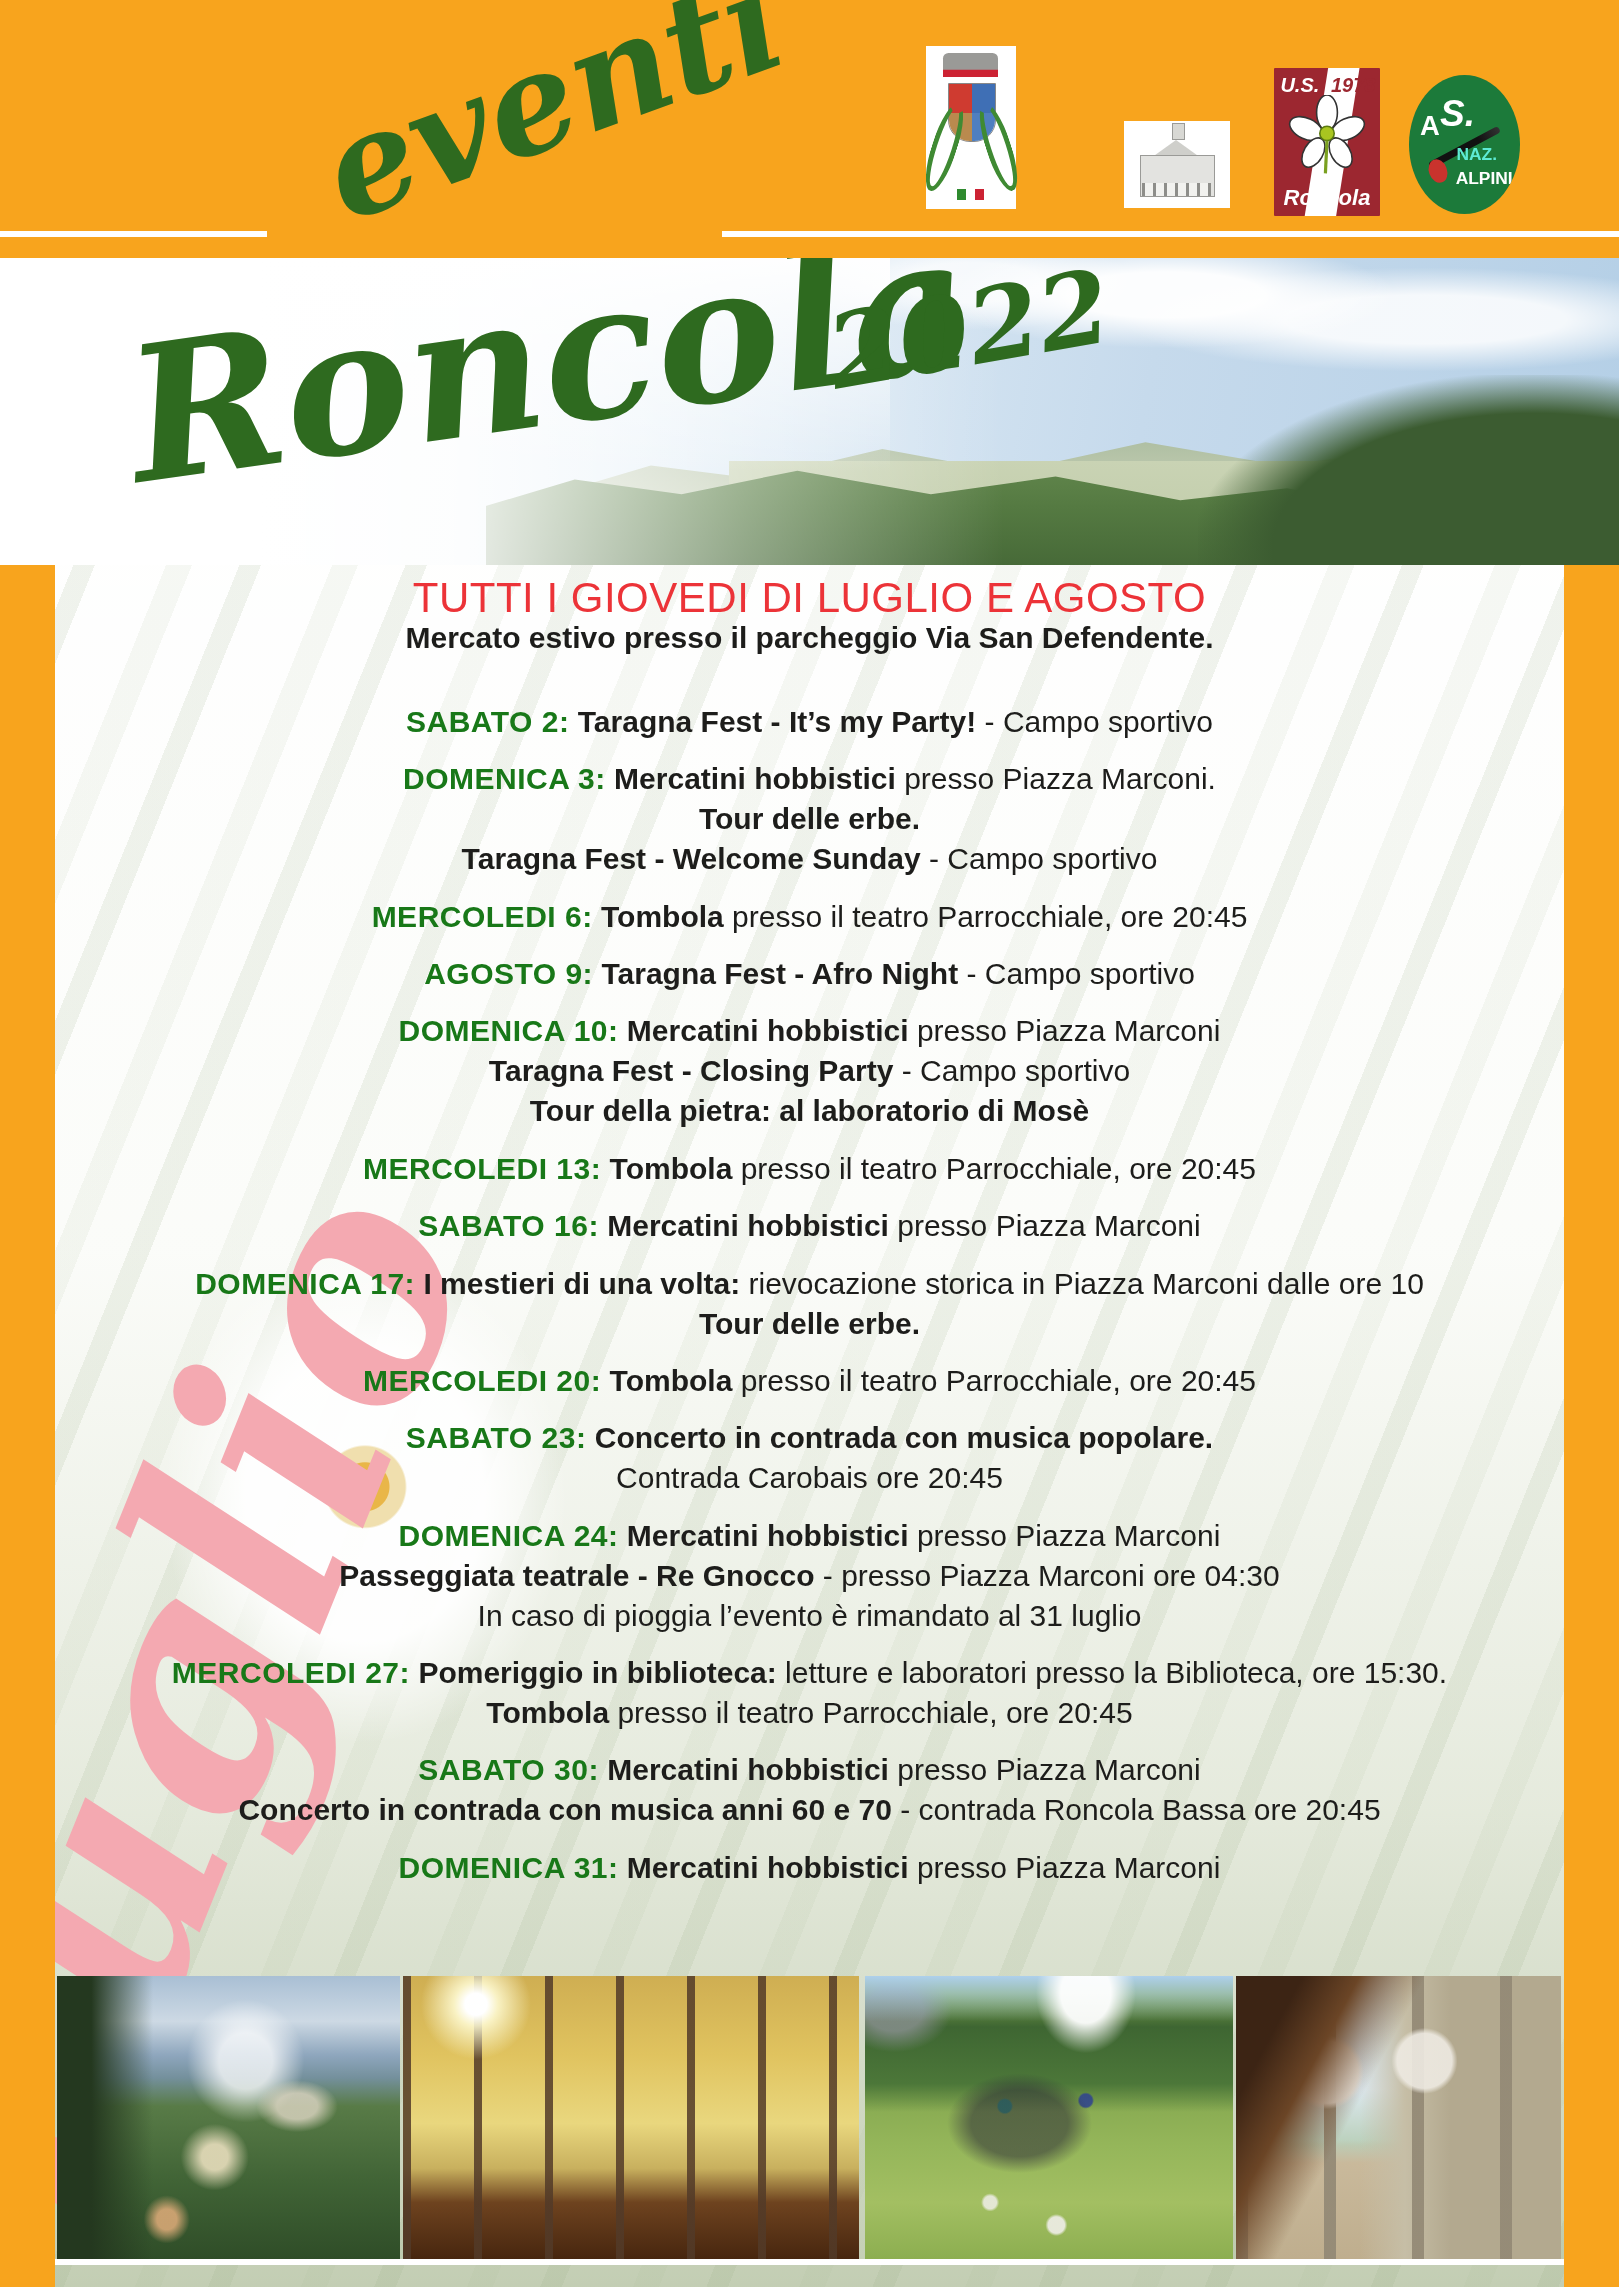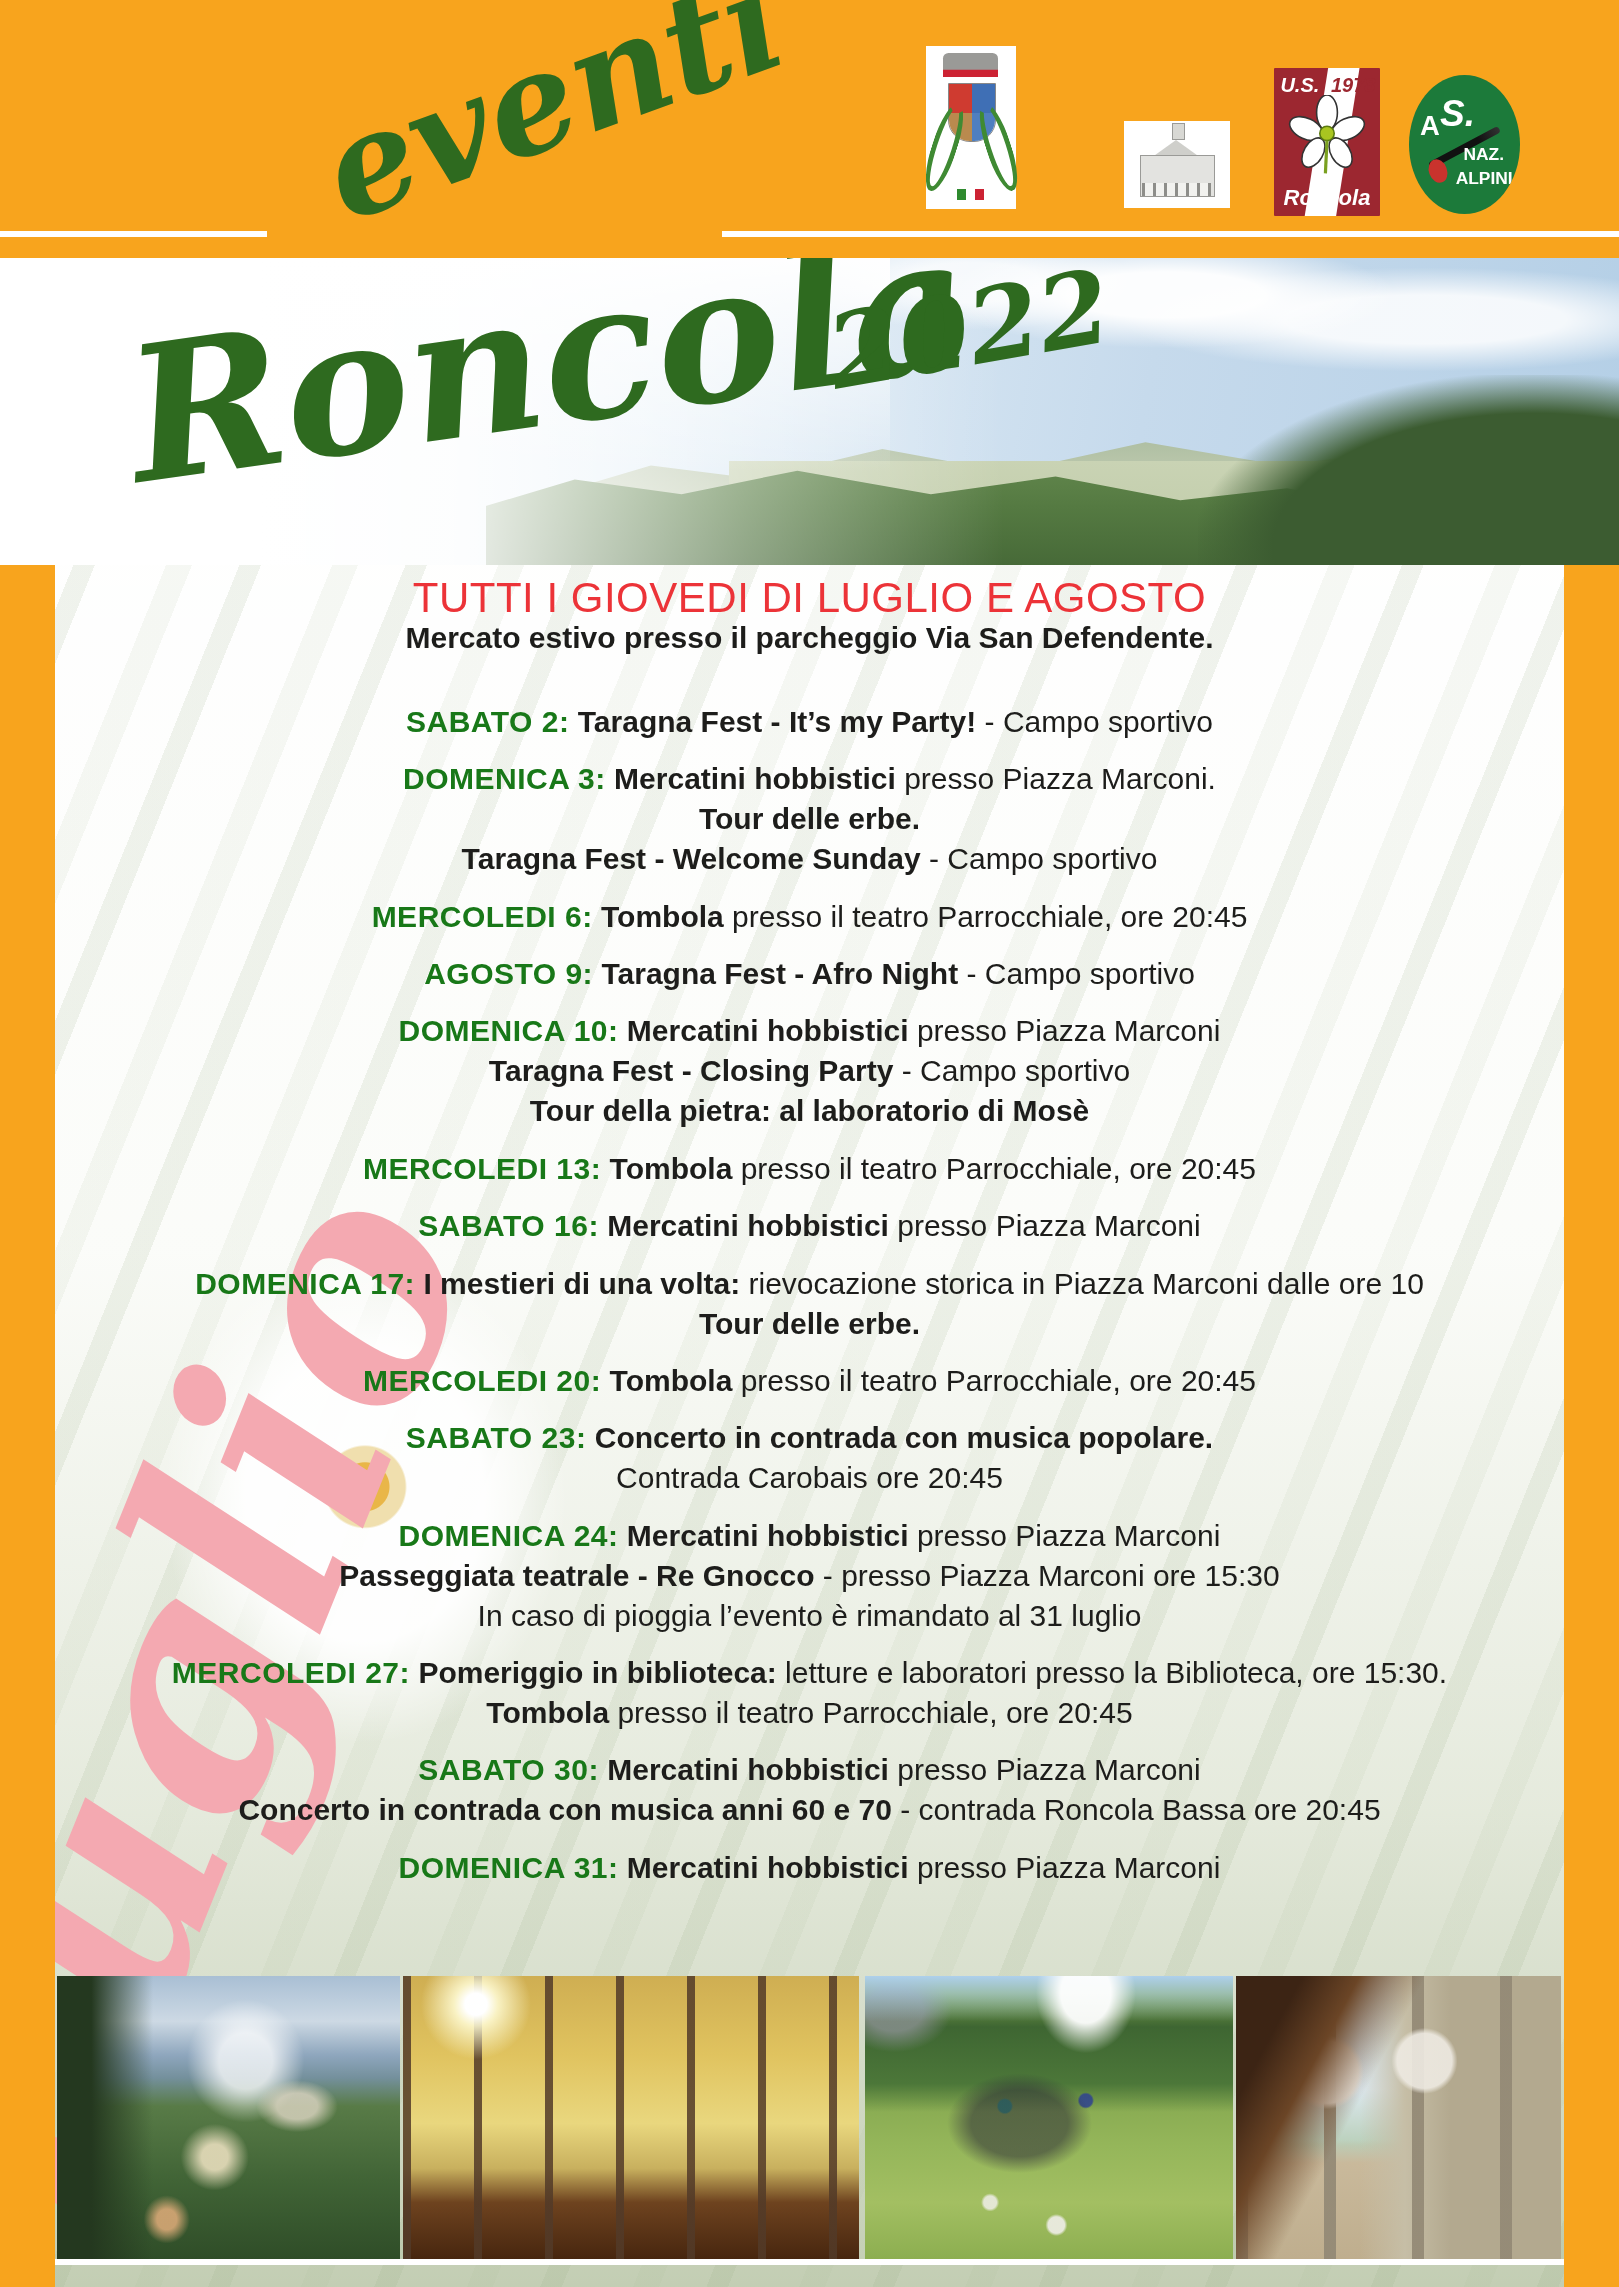--- a/index.html
+++ b/index.html
@@ -41,21 +41,21 @@
   .us-band{ position:absolute; left:42px; top:-18.3px; width:31px; height:192px; background:#fff; transform:rotate(9deg); }
   .us-flower{ position:absolute; left:12.8px; top:27.4px; width:80px; height:80px; }
   .us-top-left{ position:absolute; left:6.4px; top:5.5px; color:#fff; font-weight:bold; font-style:italic; font-size:20px; }
   .us-top-right{ position:absolute; right:4.6px; top:5.5px; color:#9C2730; font-weight:bold; font-style:italic; font-size:20px; }
   .us-bottom{ position:absolute; left:0; right:0; bottom:5.5px; text-align:center; color:#fff; font-weight:bold; font-style:italic; font-size:22px; }
   .logo-ana{ left:1409px; top:75px; width:111px; height:139px; background:#1C7A3A; border-radius:50%; overflow:hidden; }
   .ana-a{ position:absolute; left:11px; top:35px; color:#fff; font-weight:bold; font-size:27.4px; }
   .ana-s{ position:absolute; left:31px; top:18.3px; color:#fff; font-weight:bold; font-size:37px; font-style:italic; }
   .ana-quill{ position:absolute; left:16.4px; top:69px; width:79px; height:7.3px; background:linear-gradient(90deg,#111 0 70%,#333 100%); transform:rotate(-28deg); border-radius:3.7px; }
   .ana-dot{ position:absolute; left:20px; top:84px; width:18.3px; height:24px; background:#c9332d; border-radius:50%; transform:rotate(-20deg); }
-  .ana-naz{ position:absolute; right:16px; top:69px; color:#ffffff; font-weight:bold; font-size:17.4px; }
+  .ana-naz{ position:absolute; right:23px; top:69px; color:#5eead4; font-weight:bold; font-size:17.4px; }
   .ana-alpini{ position:absolute; right:7.3px; top:93px; color:#fff; font-weight:bold; font-size:17.4px; }
 
   
   .hero{ position:absolute; left:0; top:258px; width:1619px; height:307px; overflow:hidden;
     background:linear-gradient(100deg,#f3f7f9 0%,#e2eef7 40%,#c6daec 70%,#b4cfe6 100%); }
   .hero-clouds{ position:absolute; inset:0;
     background:
       radial-gradient(ellipse at 72% 12%, rgba(255,255,255,.95) 0 6%, rgba(255,255,255,0) 14%),
       radial-gradient(ellipse at 88% 20%, rgba(255,255,255,.85) 0 7%, rgba(255,255,255,0) 15%),
       radial-gradient(ellipse at 60% 8%, rgba(255,255,255,.8) 0 5%, rgba(255,255,255,0) 12%); }
@@ -236,21 +236,21 @@
         <div class="ev-line"><span class="seg-b">Taragna Fest - Closing Party</span><span class="seg-r"> - Campo sportivo</span></div>
         <div class="ev-line"><span class="seg-b">Tour della pietra: al laboratorio di Mosè</span></div>
         <div class="ev-line gap-g"><span class="seg-date">MERCOLEDI 13:</span><span class="seg-b"> Tombola</span><span class="seg-r"> presso il teatro Parrocchiale, ore 20:45</span></div>
         <div class="ev-line gap-g"><span class="seg-date">SABATO 16:</span><span class="seg-b"> Mercatini hobbistici</span><span class="seg-r"> presso Piazza Marconi</span></div>
         <div class="ev-line gap-g"><span class="seg-date">DOMENICA 17:</span><span class="seg-b"> I mestieri di una volta:</span><span class="seg-r"> rievocazione storica in Piazza Marconi dalle ore 10</span></div>
         <div class="ev-line"><span class="seg-b">Tour delle erbe.</span></div>
         <div class="ev-line gap-g"><span class="seg-date">MERCOLEDI 20:</span><span class="seg-b"> Tombola</span><span class="seg-r"> presso il teatro Parrocchiale, ore 20:45</span></div>
         <div class="ev-line gap-g"><span class="seg-date">SABATO 23:</span><span class="seg-b"> Concerto in contrada con musica popolare.</span></div>
         <div class="ev-line"><span class="seg-r">Contrada Carobais ore 20:45</span></div>
         <div class="ev-line gap-g"><span class="seg-date">DOMENICA 24:</span><span class="seg-b"> Mercatini hobbistici</span><span class="seg-r"> presso Piazza Marconi</span></div>
-        <div class="ev-line"><span class="seg-b">Passeggiata teatrale - Re Gnocco</span><span class="seg-r"> - presso Piazza Marconi ore 15:30</span></div>
+        <div class="ev-line"><span class="seg-b">Passeggiata teatrale - Re Gnocco</span><span class="seg-r"> - presso Piazza Marconi ore 04:30</span></div>
         <div class="ev-line"><span class="seg-r">In caso di pioggia l’evento è rimandato al 31 luglio</span></div>
         <div class="ev-line gap-g"><span class="seg-date">MERCOLEDI 27:</span><span class="seg-b"> Pomeriggio in biblioteca:</span><span class="seg-r"> letture e laboratori  presso la Biblioteca, ore 15:30.</span></div>
         <div class="ev-line"><span class="seg-b">Tombola</span><span class="seg-r"> presso il teatro Parrocchiale, ore 20:45</span></div>
         <div class="ev-line gap-g"><span class="seg-date">SABATO 30:</span><span class="seg-b"> Mercatini hobbistici</span><span class="seg-r"> presso Piazza Marconi</span></div>
         <div class="ev-line"><span class="seg-b">Concerto in contrada con musica anni 60 e 70</span><span class="seg-r"> - contrada Roncola Bassa ore 20:45</span></div>
         <div class="ev-line gap-g"><span class="seg-date">DOMENICA 31:</span><span class="seg-b"> Mercatini hobbistici</span><span class="seg-r"> presso Piazza Marconi</span></div>
       </div>
 
     <div class="photos">
       <div class="photo photo-valley"></div>

